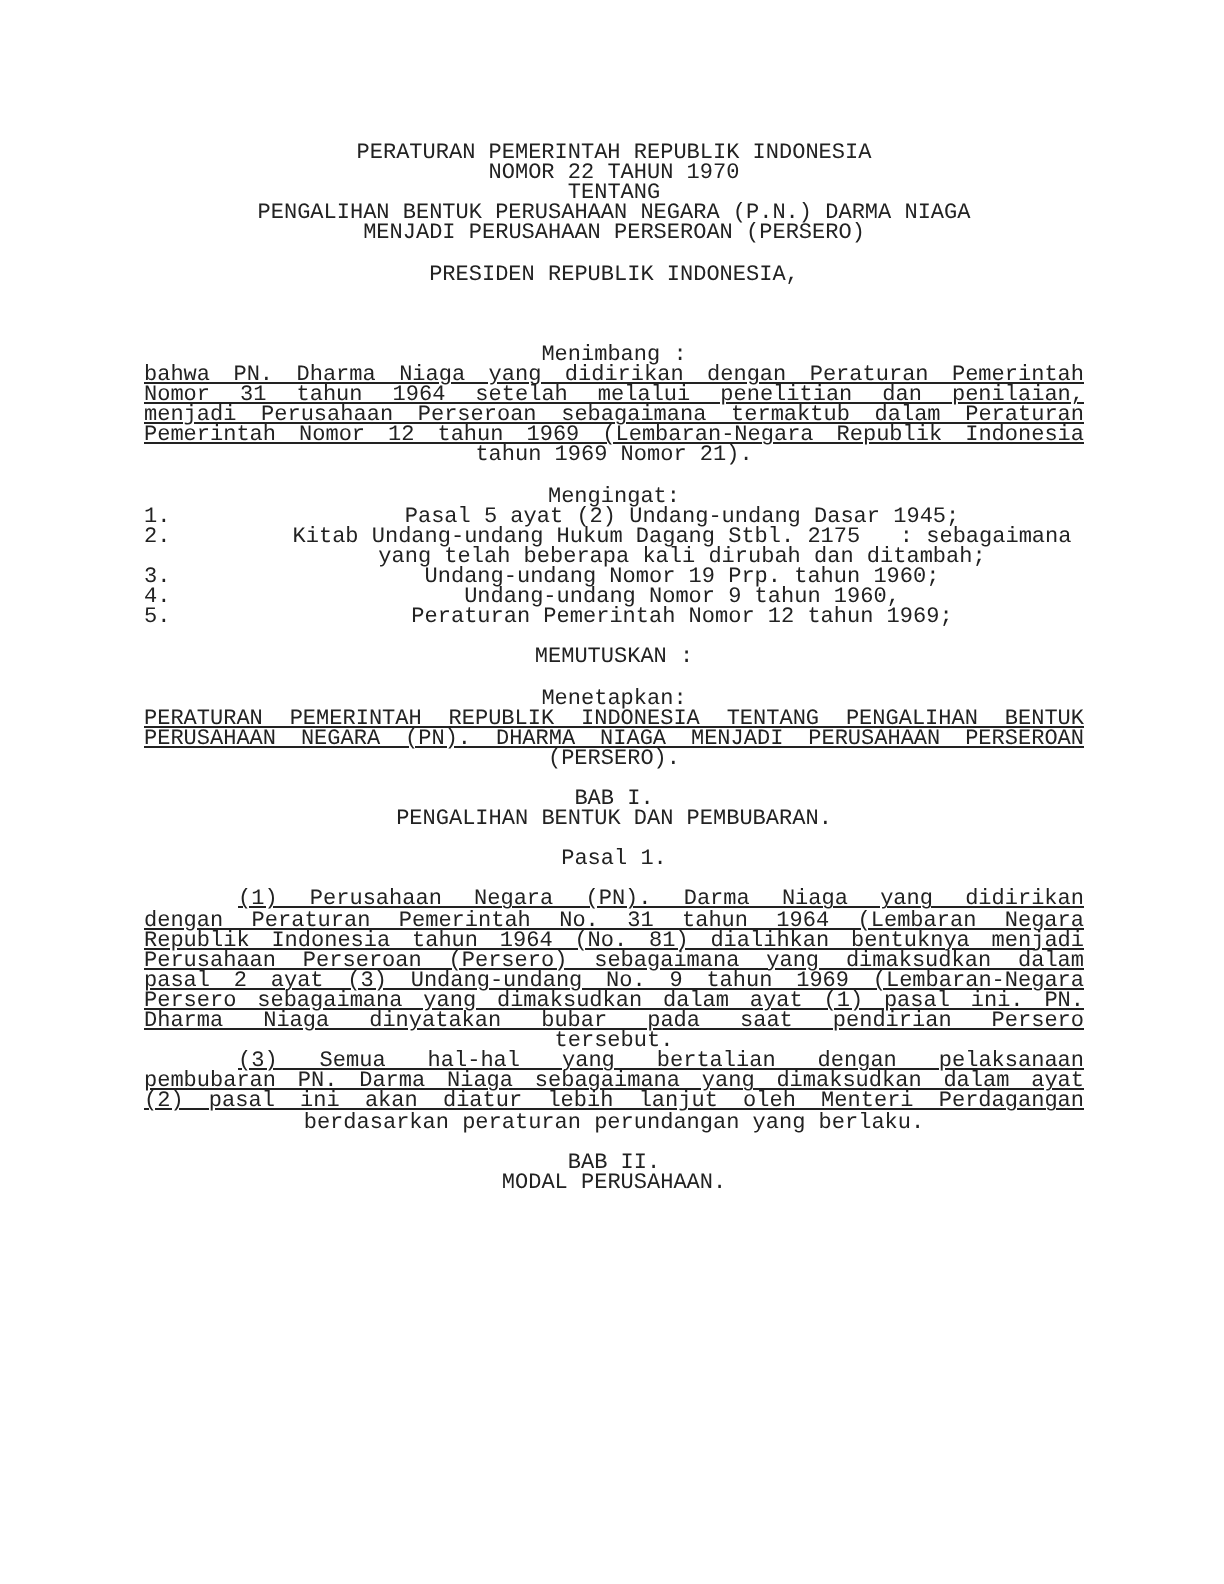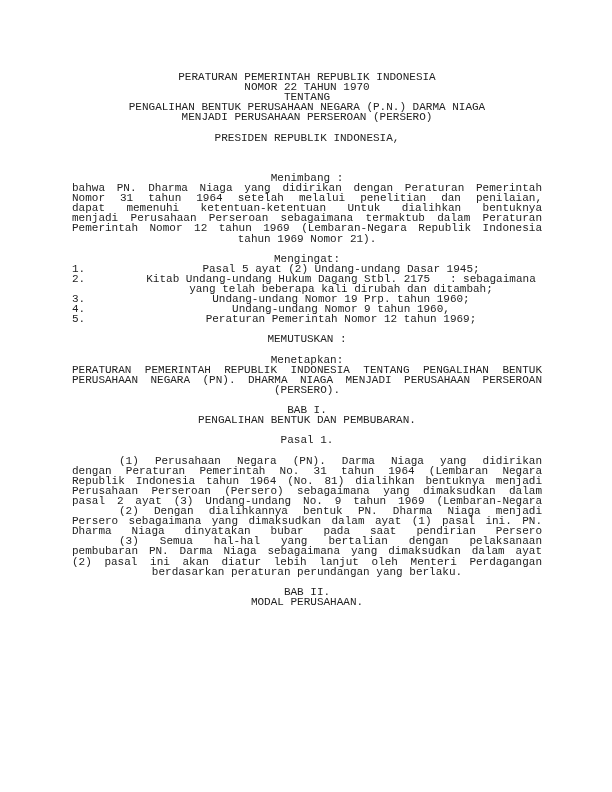--- a/index.html
+++ b/index.html
@@ -4,21 +4,21 @@
 <style>
   html, body { margin: 0; padding: 0; background: #ffffff; }
   body { width: 612px; height: 792px; position: relative; overflow: hidden; }
   .page {
     position: absolute; left: 72px; top: 72px; width: 470px;
     font-family: "Liberation Mono", "DejaVu Sans Mono", monospace;
     font-size: 11px; line-height: 10.1px; color: #222222;
   }
   .center { text-align: center; white-space: pre; }
   .line { white-space: pre; text-align: center; }
-  .just { text-align: justify; text-align-last: justify; }
+  .just { text-align: justify; text-align-last: justify; text-decoration: underline; }
   .gap { height: 10.1px; }
   .gap2 { height: 20.2px; }
   .item { display: flex; }
   .item .num { width: 47px; flex: none; }
   .item .txt { flex: 1; padding-left: 21px; }
   .indent { text-indent: 47px; }
 </style>
 </head>
 <body>
 
@@ -33,21 +33,20 @@
   </div>
   <div class="gap"></div>
   <div class="center">PRESIDEN REPUBLIK INDONESIA,</div>
   <div class="gap2"></div>
   <div class="gap"></div>
 
   <div>
     <div class="line">Menimbang :</div>
     <div class="just">bahwa PN. Dharma Niaga yang didirikan dengan Peraturan Pemerintah</div>
     <div class="just">Nomor 31 tahun 1964 setelah melalui penelitian dan penilaian,</div>
-    <div class="just">dapat memenuhi ketentuan-ketentuan Untuk dialihkan bentuknya</div>
     <div class="just">menjadi Perusahaan Perseroan sebagaimana termaktub dalam Peraturan</div>
     <div class="just">Pemerintah Nomor 12 tahun 1969 (Lembaran-Negara Republik Indonesia</div>
     <div class="line">tahun 1969 Nomor 21).</div>
   </div>
   <div class="gap"></div>
 
   <div>
     <div class="line">Mengingat:</div>
     <div class="item">
       <span class="num">1.</span>
@@ -95,23 +94,23 @@
     <div class="gap"></div>
 
     <div>
       <div class="just indent">(1) Perusahaan Negara (PN). Darma Niaga yang didirikan</div>
       <div class="just">dengan Peraturan Pemerintah No. 31 tahun 1964 (Lembaran Negara</div>
       <div class="just">Republik Indonesia tahun 1964 (No. 81) dialihkan bentuknya menjadi</div>
       <div class="just">Perusahaan Perseroan (Persero) sebagaimana yang dimaksudkan dalam</div>
       <div class="just">pasal 2 ayat (3) Undang-undang No. 9 tahun 1969 (Lembaran-Negara</div>
     </div>
     <div>
-      <div class="just indent">(2) Dengan dialihkannya bentuk PN. Dharma Niaga menjadi</div>
       <div class="just">Persero sebagaimana yang dimaksudkan dalam ayat (1) pasal ini. PN.</div>
       <div class="just">Dharma Niaga dinyatakan bubar pada saat pendirian Persero</div>
+      <div class="line">tersebut.</div>
     </div>
     <div>
       <div class="just indent">(3) Semua hal-hal yang bertalian dengan pelaksanaan</div>
       <div class="just">pembubaran PN. Darma Niaga sebagaimana yang dimaksudkan dalam ayat</div>
       <div class="just">(2) pasal ini akan diatur lebih lanjut oleh Menteri Perdagangan</div>
       <div class="line">berdasarkan peraturan perundangan yang berlaku.</div>
     </div>
   </div>
   <div class="gap"></div>
 

